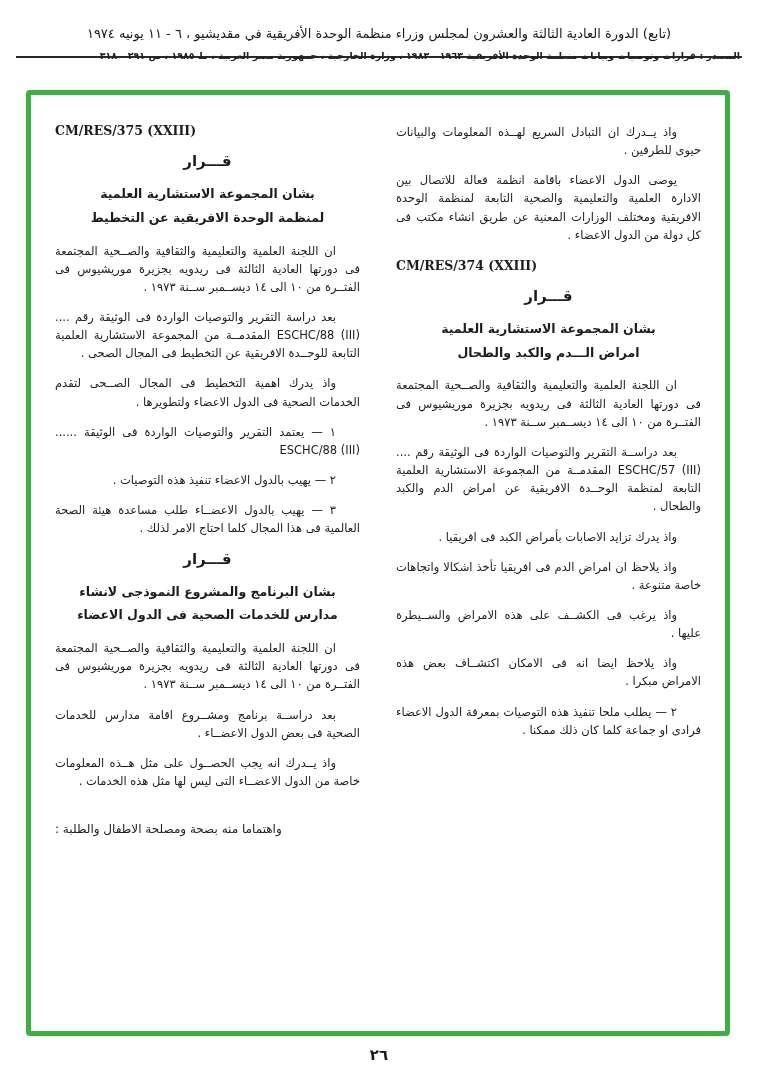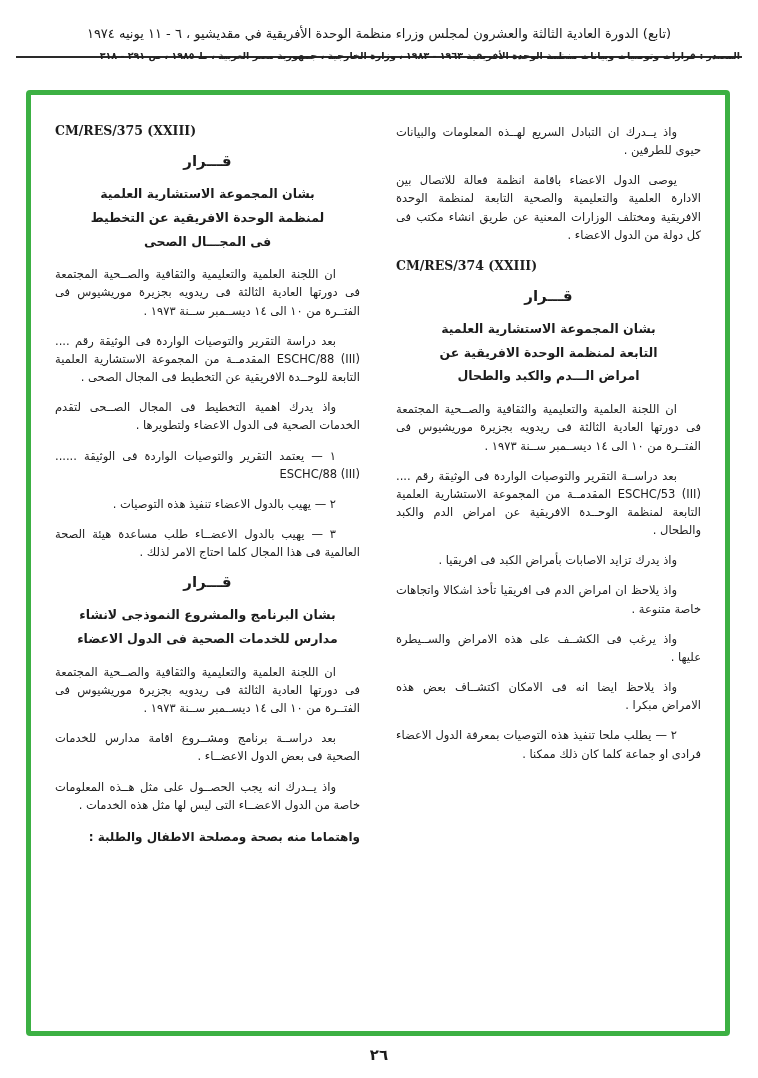--- a/index.html
+++ b/index.html
@@ -76,24 +76,24 @@
     margin-bottom: 12px;
   }
   .subtitle {
     text-align: center;
     font-weight: bold;
     font-size: 12.5px;
     line-height: 1.9;
     margin-bottom: 12px;
   }
   .closing {
-    text-align: right;
-    font-weight: bold;
+    text-align: left;
+    font-weight: normal;
     font-size: 12px;
-    margin-top: 16px;
+    margin-top: 32px;
   }
   .page-number {
     position: absolute;
     bottom: 14px; left: 0; right: 0;
     text-align: center;
     font-weight: bold;
     font-size: 15px;
   }
 </style>
 </head>
@@ -117,28 +117,27 @@
             <div>يوصى الدول الاعضاء باقامة انظمة فعالة للاتصال بين الادارة العلمية والتعليمية والصحية التابعة لمنظمة الوحدة الافريقية ومختلف الوزارات المعنية عن طريق انشاء مكتب فى كل دولة من الدول الاعضاء .</div>
           </div>
           <div class="block code">
             <div>CM/RES/374 (XXIII)</div>
           </div>
           <div class="block title">
             <div>قـــرار</div>
           </div>
           <div class="block subtitle">
             <div>بشان المجموعة الاستشارية العلمية</div>
-            <div>التابعة لمنظمة الوحدة الافريقية عن</div>
             <div>امراض الـــدم والكبد والطحال</div>
           </div>
           <div class="block paragraph">
             <div>ان اللجنة العلمية والتعليمية والثقافية والصــحية المجتمعة فى دورتها العادية الثالثة فى ريدويه بجزيرة موريشيوس فى الفتــرة من ١٠ الى ١٤ ديســمبر ســنة ١٩٧٣ .</div>
           </div>
           <div class="block paragraph">
-            <div>بعد دراســة التقرير والتوصيات الواردة فى الوثيقة رقم .... ESCHC/53 (III) المقدمــة من المجموعة الاستشارية العلمية التابعة لمنظمة الوحــدة الافريقية عن امراض الدم والكبد والطحال .</div>
+            <div>بعد دراســة التقرير والتوصيات الواردة فى الوثيقة رقم .... ESCHC/57 (III) المقدمــة من المجموعة الاستشارية العلمية التابعة لمنظمة الوحــدة الافريقية عن امراض الدم والكبد والطحال .</div>
           </div>
           <div class="block paragraph">
             <div>واذ يدرك تزايد الاصابات بأمراض الكبد فى افريقيا .</div>
           </div>
           <div class="block paragraph">
             <div>واذ يلاحظ ان امراض الدم فى افريقيا تأخذ اشكالا واتجاهات خاصة متنوعة .</div>
           </div>
           <div class="block paragraph">
             <div>واذ يرغب فى الكشــف على هذه الامراض والســيطرة عليها .</div>
           </div>
@@ -152,21 +151,20 @@
       <div class="col">
           <div class="block code">
             <div>CM/RES/375 (XXIII)</div>
           </div>
           <div class="block title">
             <div>قـــرار</div>
           </div>
           <div class="block subtitle">
             <div>بشان المجموعة الاستشارية العلمية</div>
             <div>لمنظمة الوحدة الافريقية عن التخطيط</div>
-            <div>فى المجـــال الصحى</div>
           </div>
           <div class="block paragraph">
             <div>ان اللجنة العلمية والتعليمية والثقافية والصــحية المجتمعة فى دورتها العادية الثالثة فى ريدويه بجزيرة موريشيوس فى الفتــرة من ١٠ الى ١٤ ديســمبر ســنة ١٩٧٣ .</div>
           </div>
           <div class="block paragraph">
             <div>بعد دراسة التقرير والتوصيات الواردة فى الوثيقة رقم .... ESCHC/88 (III) المقدمــة من المجموعة الاستشارية العلمية التابعة للوحــدة الافريقية عن التخطيط فى المجال الصحى .</div>
           </div>
           <div class="block paragraph">
             <div>واذ يدرك اهمية التخطيط فى المجال الصــحى لتقدم الخدمات الصحية فى الدول الاعضاء ولتطويرها .</div>
           </div>

